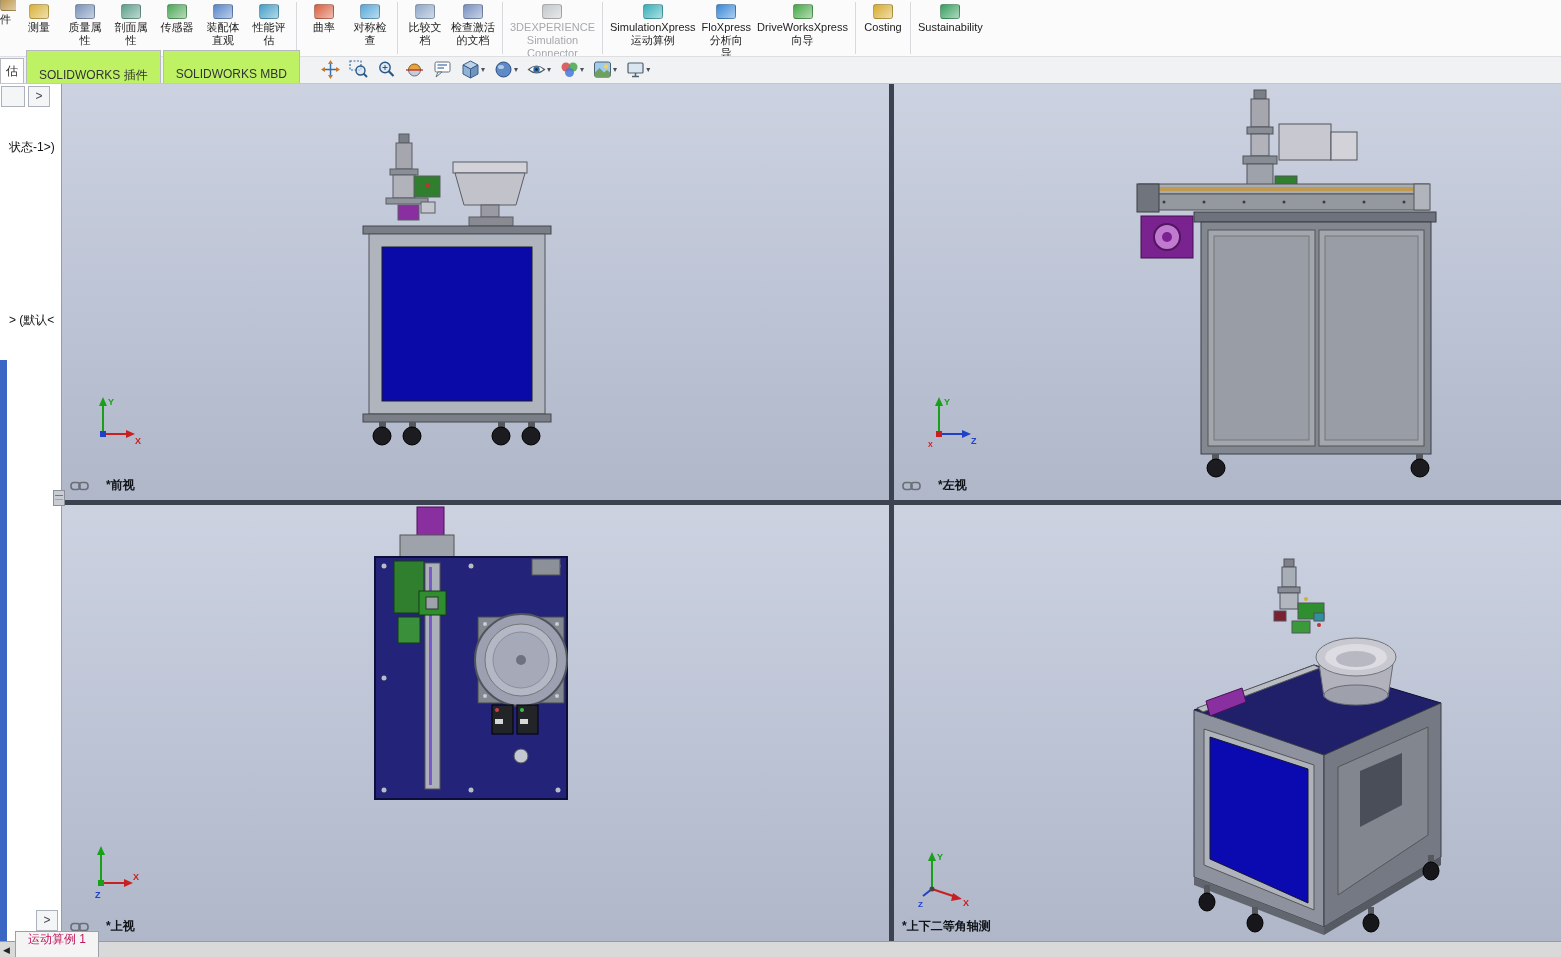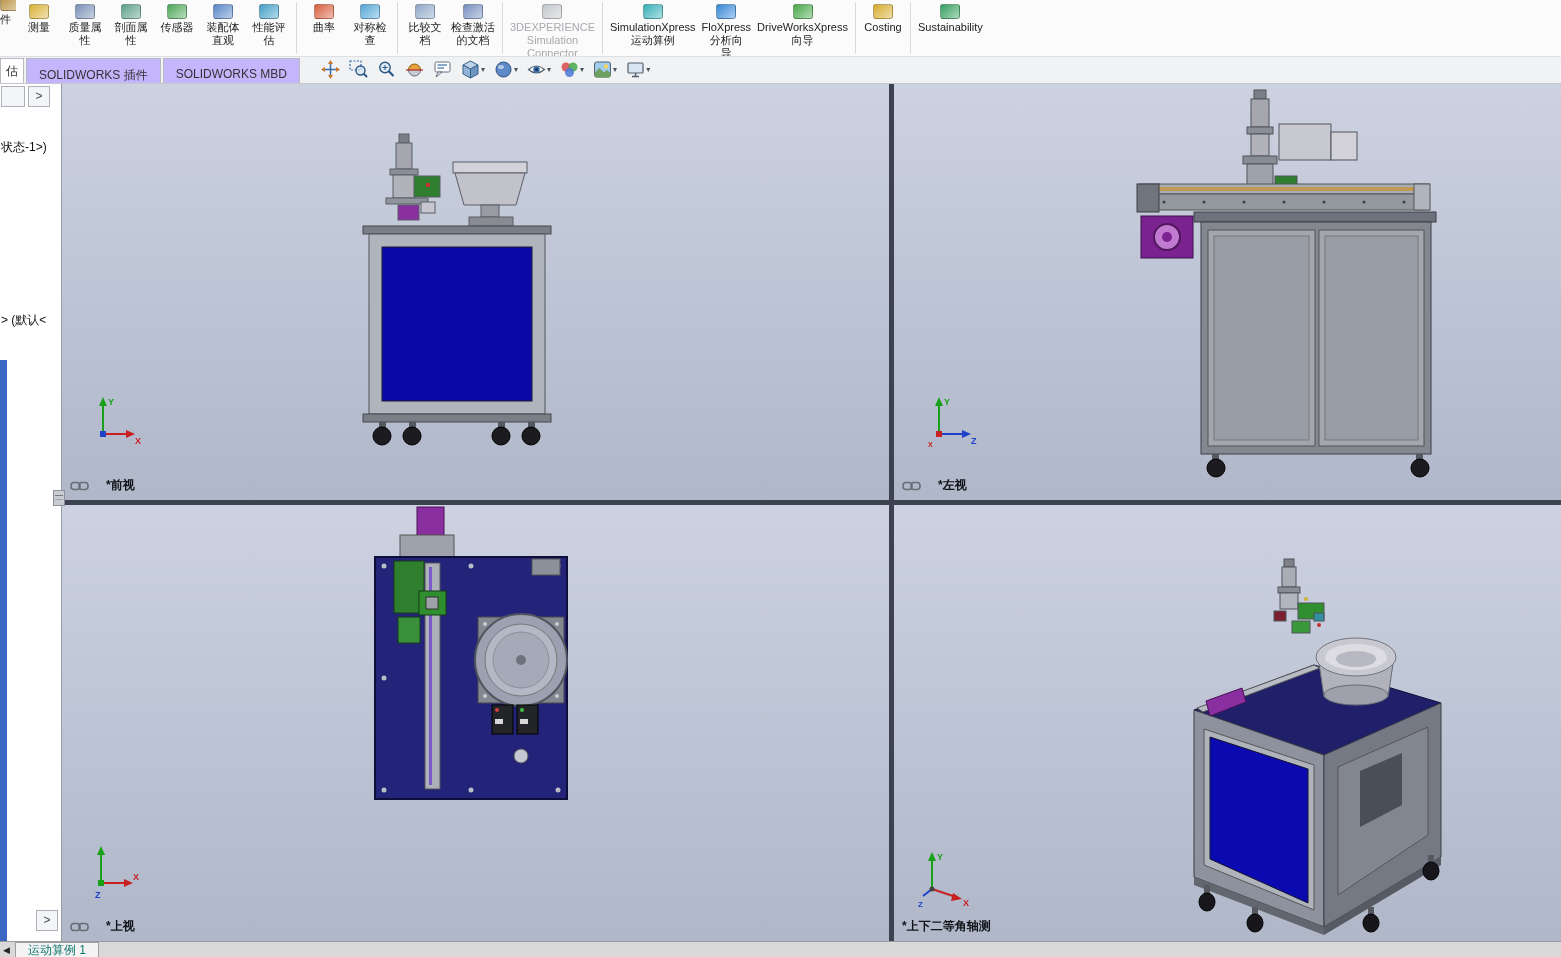--- a/index.html
+++ b/index.html
@@ -16,36 +16,36 @@
   .ritem.partial{min-width:16px;max-width:16px;overflow:hidden;align-items:flex-start;padding:0}
   .ricon{width:20px;height:15px;border-radius:3px;border:1px solid rgba(0,0,0,.22);
     margin:0 0 2px;flex:none;margin-top:-4px}
   .rlabel{font-size:11px;line-height:1.18;text-align:center;color:#222;white-space:pre-line}
   .ritem.disabled .rlabel{color:#A6A9AD}
   .rsep{width:1px;align-self:stretch;background:#D7D9DD;margin:2px 4px}
 
   
   .tabrow{position:absolute;left:0;top:57px;width:100%;height:27px;background:#F1F2F4;
     border-bottom:1px solid #C4C7CD;display:flex;align-items:flex-end}
-  .tab{font-size:12px;color:#333;border:1px solid #B6B9BF;border-bottom:none;background:#c4b5fd;
-    padding:8px 12px;margin-right:2px;height:25px;white-space:nowrap;cursor:pointer}
+  .tab{font-size:12px;color:#333;border:1px solid #B6B9BF;border-bottom:none;background:#bef264;
+    padding:16px 12px;margin-right:2px;height:25px;white-space:nowrap;cursor:pointer}
   .tab.active{background:#FFFFFF}
   .tab.partial{min-width:24px;max-width:24px;padding:4px 5px;overflow:hidden}
   .viewbar{display:flex;align-items:center;height:27px;margin-left:16px;gap:3px}
   .vbtn{display:flex;align-items:center;gap:1px;padding:2px 3px;border-radius:3px;cursor:pointer}
   .caret{font-size:8px;color:#48515E;line-height:1}
 
   
   .leftpanel{position:absolute;left:0;top:84px;width:62px;height:857px;background:#FFFFFF;
     border-right:1px solid #979CA6;overflow:hidden}
   .lp-mini{display:flex;gap:3px;padding:2px 1px}
   .lp-box{width:24px;height:21px;border:1px solid #ADB2BA;background:#F4F5F6}
   .lp-chev{width:22px;height:21px;border:1px solid #ADB2BA;background:#F4F5F6;color:#445;
     font-size:12px;text-align:center;line-height:19px;cursor:pointer}
-  .lp-text{position:absolute;left:1px;font-size:12px;color:#111;white-space:nowrap}
+  .lp-text{position:absolute;left:9px;font-size:12px;color:#111;white-space:nowrap}
   .lp-text.t1{top:55px}
   .lp-text.t2{top:228px}
   .lp-bluestrip{position:absolute;left:0;top:276px;width:7px;bottom:0;background:#3A66C4}
   .lp-chev.bottom{position:absolute;left:36px;top:826px;border:1px solid #ADB2BA}
 
   .vpgrid{position:absolute;left:62px;top:84px;width:1499px;height:857px;background:#3C4250}
   .vp{position:absolute;overflow:hidden;cursor:crosshair;
     background:linear-gradient(180deg,#CCD2E0 0%,#BCC3D4 55%,#AFB7C9 100%)}
   .vp.tl{left:0;top:0;width:827px;height:416px}
   .vp.tr{left:832px;top:0;width:667px;height:416px}
@@ -60,21 +60,21 @@
   .vsplitter{position:absolute;left:53px;top:490px;width:12px;height:16px;background:#C9CCD2;
     border:1px solid #8A8F98;cursor:row-resize;
     background-image:linear-gradient(#777 1px,transparent 1px,transparent 4px,#777 5px,transparent 5px);
     background-size:8px 8px;background-position:1px 4px;background-repeat:no-repeat}
 
   
   .statusbar{position:absolute;left:0;bottom:0;width:100%;height:16px;background:#D9D9D9;
     border-top:1px solid #9B9B9B;display:flex;align-items:flex-end;font-size:12px}
   .ms-collapse{font-size:9px;color:#222;margin:0 5px 2px 3px;cursor:pointer}
   .mstab{background:#F4F4F4;border:1px solid #9C9FA5;border-bottom:none;padding:0 12px;
-    height:15px;line-height:14px;color:#0f766e;cursor:pointer;white-space:nowrap}
+    height:26px;line-height:14px;color:#be185d;cursor:pointer;white-space:nowrap}
 </style>
 </head>
 <body>
 
 <div class="app">
 
   <div class="ribbon" id="ribbon-items">
       <div class="ritem partial">
         <div class="ricon" style="background: linear-gradient(140deg, rgb(184, 144, 64), rgb(255, 255, 255) 170%);"></div>
         <div class="rlabel">件</div>

